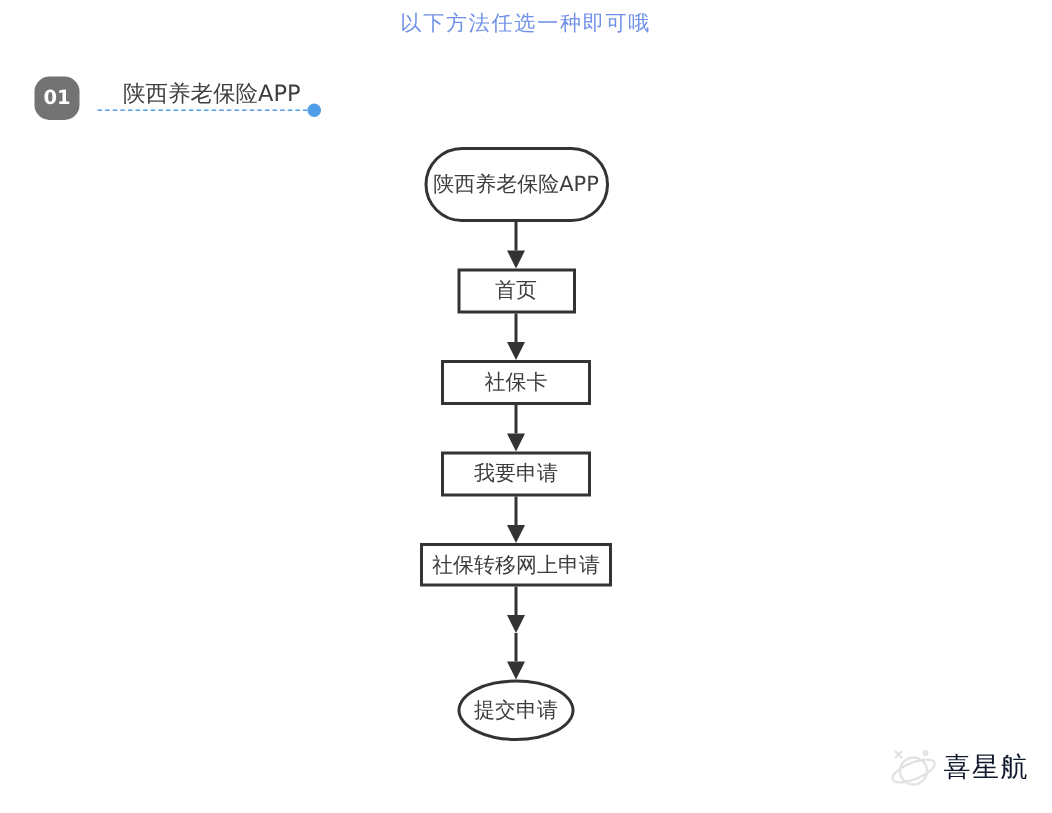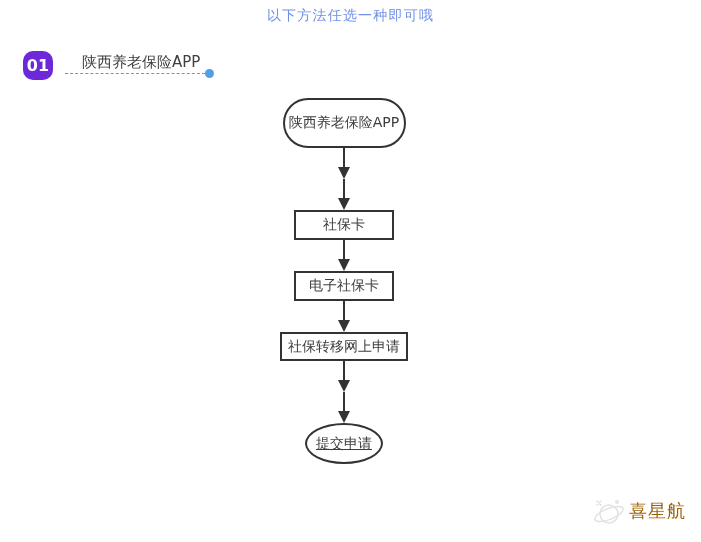--- a/index.html
+++ b/index.html
@@ -30,23 +30,23 @@
   }
 
   
   .badge {
     position: absolute;
     left: 23px;
     top: 51px;
     width: 30px;
     height: 29px;
     border-radius: 10px;
-    background: #6d28d9;
+    background: #737373;
     color: #ffffff;
-    font-size: 16px;
+    font-size: 13px;
     font-weight: bold;
     display: flex;
     align-items: center;
     justify-content: center;
   }
   .section-heading {
     position: absolute;
     left: 82px;
     top: 53px;
     color: #3f3f3f;
@@ -88,21 +88,21 @@
     font-size: 14px;
     display: flex;
     align-items: center;
     justify-content: center;
     white-space: nowrap;
   }
   .shape-stadium { width: 123px; height: 50px; border-radius: 25px; }
   .shape-rect-sm { width: 79px;  height: 30px; }
   .shape-rect-md { width: 100px; height: 30px; font-family: Liberation Serif, serif; }
   .shape-rect-lg { width: 128px; height: 29px; }
-  .shape-ellipse { width: 78px;  height: 41px; border-radius: 50%; text-decoration: underline; }
+  .shape-ellipse { width: 78px;  height: 41px; border-radius: 50%; }
 
   .arrow {
     display: flex;
     flex-direction: column;
     align-items: center;
   }
   .arrow .line {
     width: 2px;
     height: 19px;
     background: #333333;
@@ -116,21 +116,21 @@
   }
 
   
   .watermark {
     position: absolute;
     top: 494px;
     right: 15px;
     display: flex;
     align-items: center;
     gap: 5px;
-    color: #a16207;
+    color: #0f172a;
     font-size: 18px;
     letter-spacing: 1px;
   }
   .watermark svg { display: block; }
 </style>
 </head>
 <body>
 
 <div class="canvas">
 
@@ -146,34 +146,35 @@
 
   <div class="flowchart">
 
     <div class="node shape-stadium">陕西养老保险APP</div>
 
     <div class="arrow">
       <span class="line"></span>
         <span class="head"></span>
     </div>
 
+    <div class="node shape-rect-sm">首页</div>
 
     <div class="arrow">
       <span class="line"></span>
         <span class="head"></span>
     </div>
 
     <div class="node shape-rect-md">社保卡</div>
 
     <div class="arrow">
       <span class="line"></span>
         <span class="head"></span>
     </div>
 
-    <div class="node shape-rect-md">电子社保卡</div>
+    <div class="node shape-rect-md">我要申请</div>
 
     <div class="arrow">
       <span class="line"></span>
         <span class="head"></span>
     </div>
 
     <div class="node shape-rect-lg">社保转移网上申请</div>
 
     <div class="arrow">
       <span class="line"></span>

